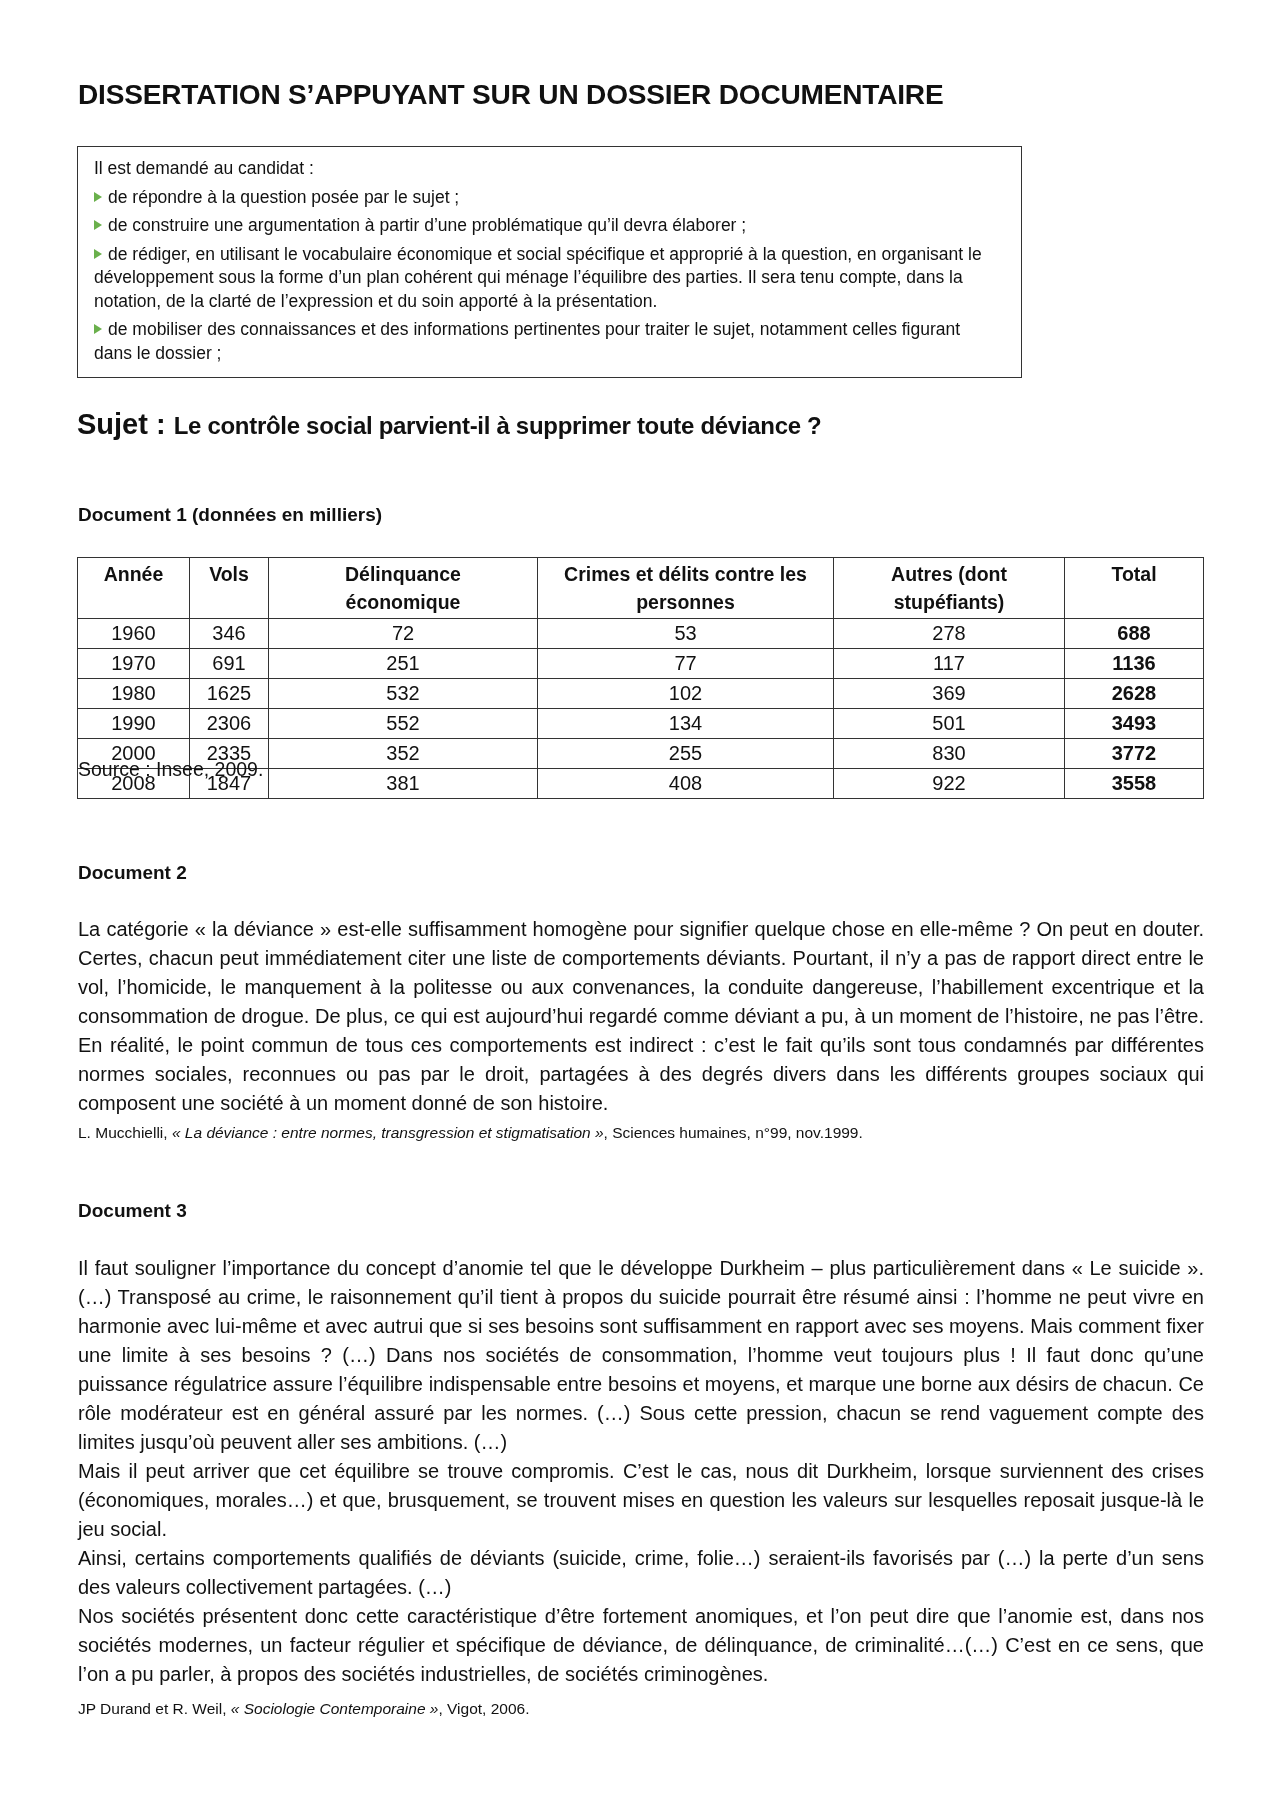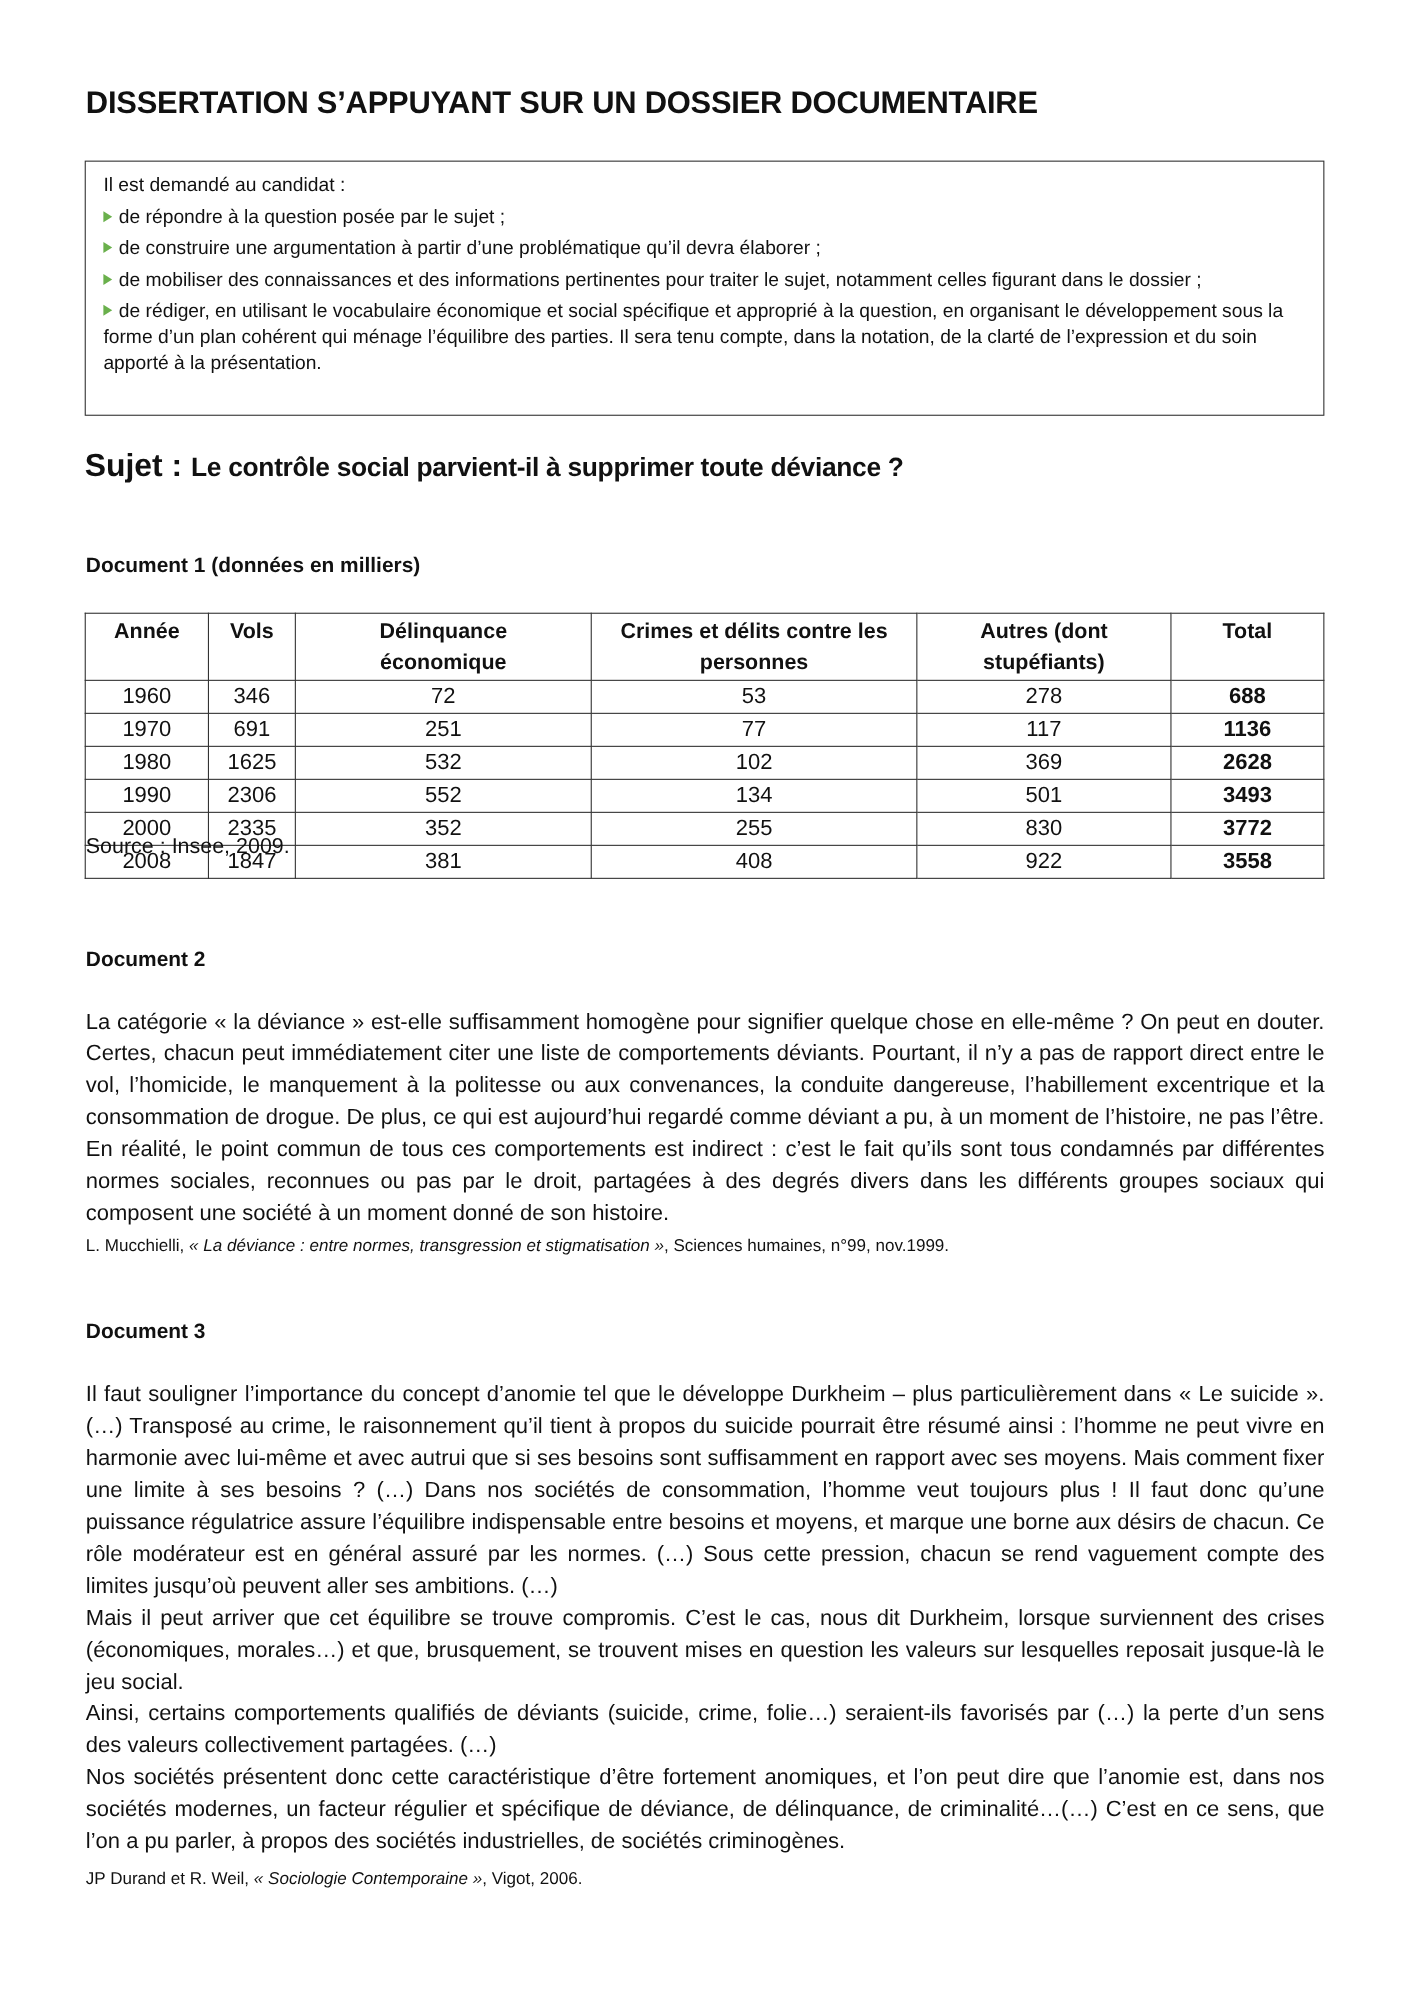--- a/index.html
+++ b/index.html
@@ -7,21 +7,21 @@
   .abs { position: absolute; }
   .sans { font-family: "Liberation Sans", "DejaVu Sans", sans-serif; }
   .body-font { font-family: "Liberation Sans", "DejaVu Sans", sans-serif; text-align: right; }
 
   #main-title {
     left: 78px; top: 78px; font-size: 28.5px; font-weight: bold; letter-spacing: -0.2px;
     white-space: nowrap; transform: scaleX(0.985); transform-origin: left;
   }
 
   #instructions {
-    left: 77px; top: 146px; width: 1127px; height: 232px;
+    left: 77px; top: 146px; width: 945px; height: 232px;
     border: 1.5px solid #333; box-sizing: border-box;
     padding: 10px 32px 0 16px; font-size: 17.5px; line-height: 23.5px;
   }
   #instructions p { margin: 0; }
   #instructions .item { margin-top: 5px; }
   .bullet { display: inline-block; width: 0; height: 0; border-top: 5px solid transparent;
     border-bottom: 5px solid transparent; border-left: 8px solid #6ab04c; margin-right: 6px;
     vertical-align: 1px; }
 
   #subject { left: 77px; top: 408px; white-space: nowrap; }
@@ -57,24 +57,24 @@
 
 <div id="instructions" class="abs sans">
   <p>Il est demandé au candidat :</p>
   <p class="item">
     <span class="bullet"></span><span>de répondre à la question posée par le sujet ;</span>
   </p>
   <p class="item">
     <span class="bullet"></span><span>de construire une argumentation à partir d’une problématique qu’il devra élaborer ;</span>
   </p>
   <p class="item">
-    <span class="bullet"></span><span>de mobiliser des connaissances et des informations pertinentes pour traiter le sujet, notamment celles figurant dans le dossier ;</span>
+    <span class="bullet"></span><span>de rédiger, en utilisant le vocabulaire économique et social spécifique et approprié à la question, en organisant le développement sous la forme d’un plan cohérent qui ménage l’équilibre des parties. Il sera tenu compte, dans la notation, de la clarté de l’expression et du soin apporté à la présentation.</span>
   </p>
   <p class="item">
-    <span class="bullet"></span><span>de rédiger, en utilisant le vocabulaire économique et social spécifique et approprié à la question, en organisant le développement sous la forme d’un plan cohérent qui ménage l’équilibre des parties. Il sera tenu compte, dans la notation, de la clarté de l’expression et du soin apporté à la présentation.</span>
+    <span class="bullet"></span><span>de mobiliser des connaissances et des informations pertinentes pour traiter le sujet, notamment celles figurant dans le dossier ;</span>
   </p>
 </div>
 
 <div id="subject" class="abs">
   <span class="label">Sujet : </span><span class="question">Le contrôle social parvient-il à supprimer toute déviance ?</span>
 </div>
 
 <div class="abs doc-heading body-font" style="top:504px;">Document 1 (données en milliers)</div>
 
 <table id="doc1-table" class="abs">

